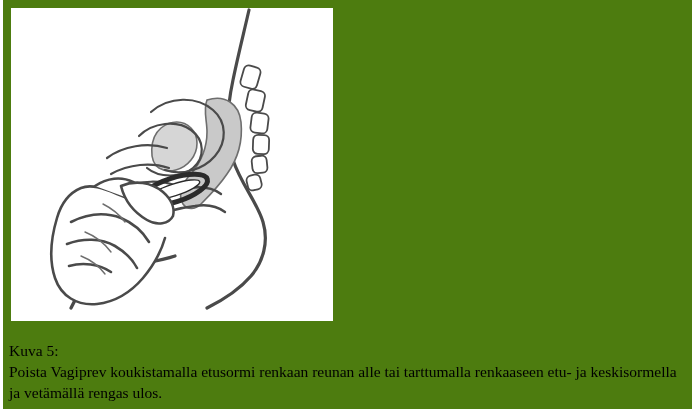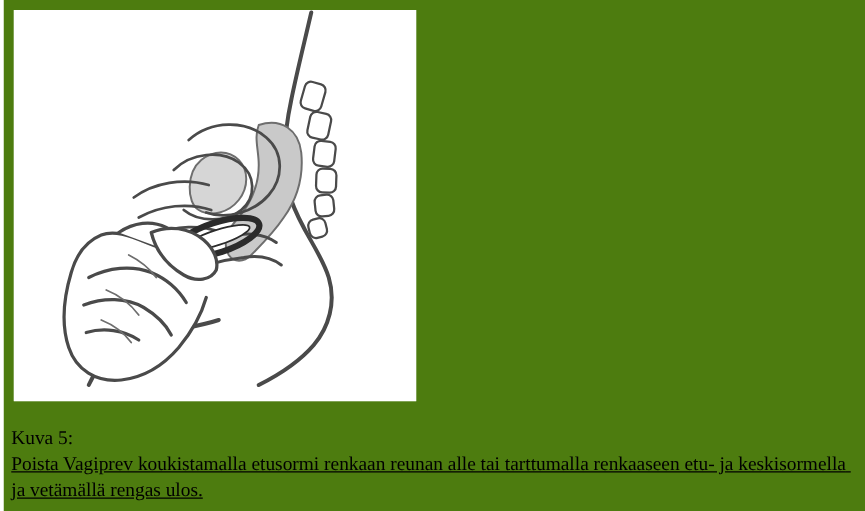--- a/index.html
+++ b/index.html
@@ -49,21 +49,20 @@
     font-size: 15.5px;
     line-height: 21px;
     color: #000000;
     white-space: pre-wrap;
   }
   #caption-label {
     margin-bottom: 0px;
   }
   #caption-body {
     width: 680px;
-    text-decoration: underline;
   }
 </style>
 </head>
 <body>
 
 <div id="page">
 
   <div id="figure-wrap">
     <svg id="figure-svg" viewBox="0 0 322 313" xmlns="http://www.w3.org/2000/svg">
       <rect x="0" y="0" width="322" height="313" fill="#ffffff"></rect>

